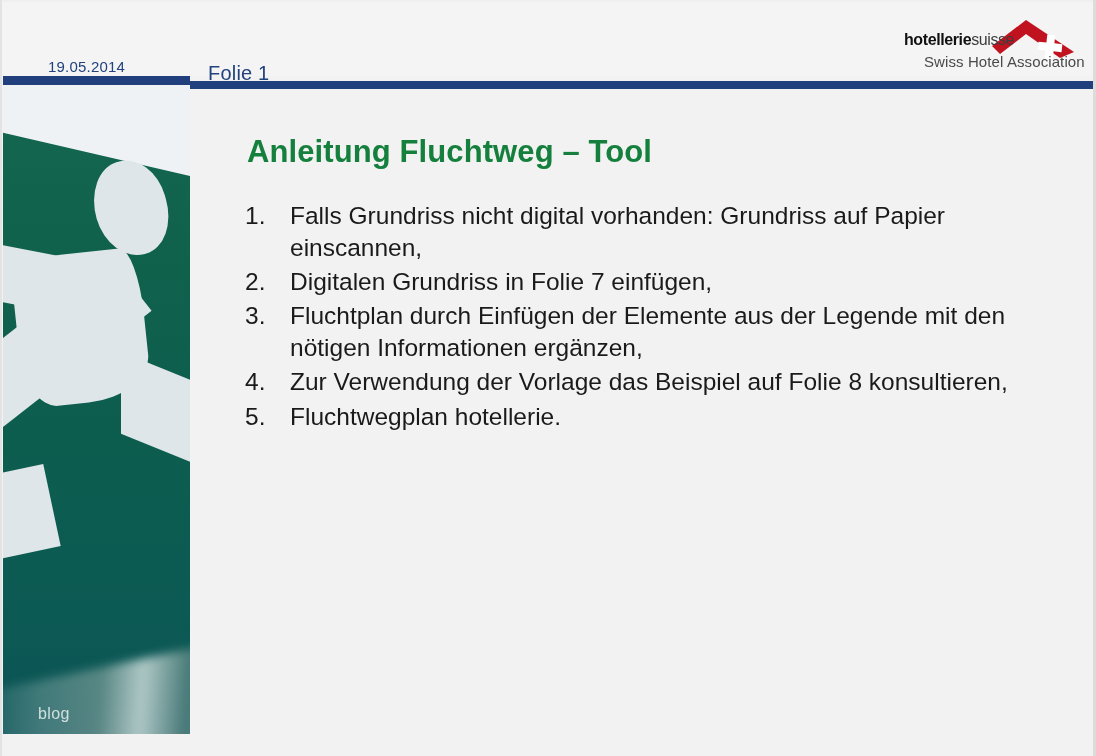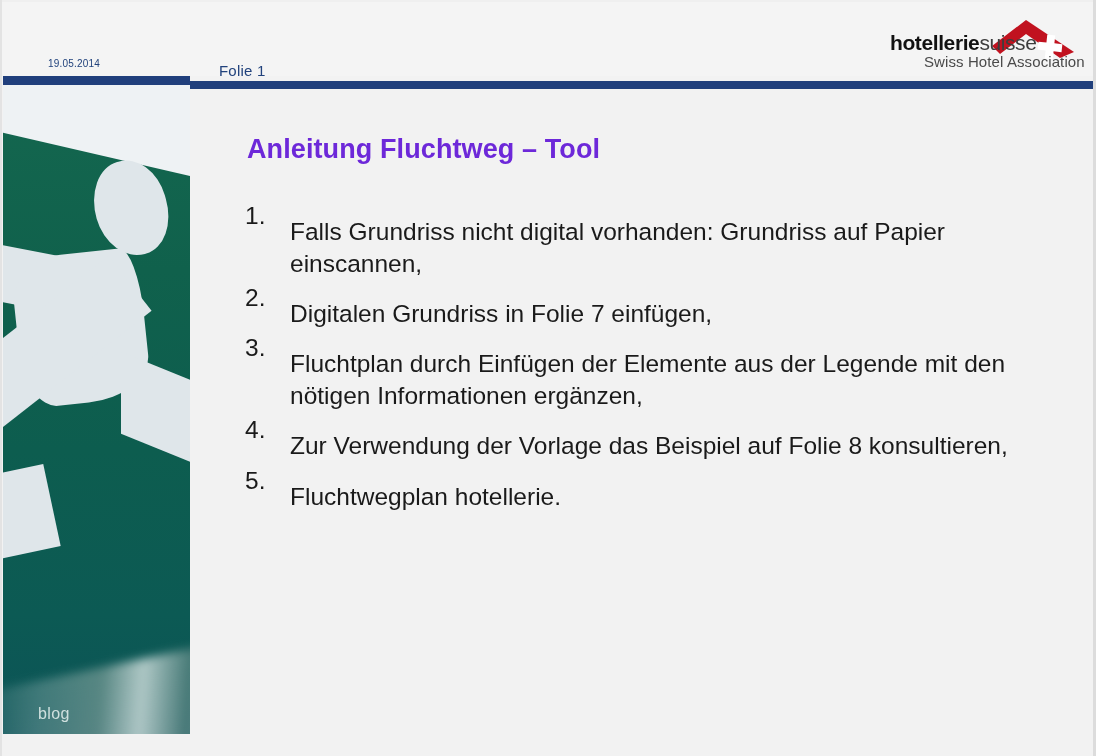--- a/index.html
+++ b/index.html
@@ -48,30 +48,30 @@
     left: 2px; top: 2px;
     width: 1091px; height: 74px;
     background: #f4f4f4;
   }
 
   
   #header-date {
     position: absolute;
     left: 48px;
     top: 58px;
-    font-size: 10px;
+    font-size: 15px;
     color: #21427c;
     letter-spacing: 0.2px;
     white-space: nowrap;
   }
   #header-slide-no {
     position: absolute;
-    left: 219px;
+    left: 208px;
     top: 62px;
-    font-size: 15px;
+    font-size: 20px;
     color: #21427c;
     letter-spacing: 0.2px;
     white-space: nowrap;
   }
 
   
   .rule-left {
     position: absolute;
     left: 3px;
     top: 76px;
@@ -92,23 +92,23 @@
   #logo {
     position: absolute;
     right: 18px;
     top: 10px;
     width: 190px;
     height: 58px;
   }
   #logo svg { display: block; }
   .logo-word {
     position: absolute;
-    left: 2px;
+    left: 16px;
     top: 22px;
-    font-size: 21px;
+    font-size: 16px;
     letter-spacing: -0.4px;
     white-space: nowrap;
     line-height: 1;
   }
   .logo-word .b { font-weight: bold; color: #111111; }
   .logo-word .l { font-weight: normal; color: #3d3d3d; }
   .logo-sub {
     position: absolute;
     left: 36px;
     top: 44px;
@@ -261,23 +261,23 @@
     left: 190px;
     top: 89px;
     width: 903px;
     height: 659px;
     background: #f2f2f2;
   }
   #title {
     position: absolute;
     left: 57px;
     top: 45px;
-    font-size: 27px;
+    font-size: 31px;
     font-weight: bold;
-    color: #6d28d9;
+    color: #15803d;
     letter-spacing: 0.1px;
     white-space: nowrap;
   }
   #bullets {
     position: absolute;
     left: 53px;
     top: 111px;
     width: 810px;
   }
   .bullet {
@@ -289,21 +289,20 @@
     margin-bottom: 2px;
   }
   .bullet-num {
     flex: 0 0 47px;
     text-align: left;
     padding-left: 2px;
     box-sizing: border-box;
   }
   .bullet-text {
     flex: 1 1 auto;
-    margin-top: 16px;
   }
 </style>
 </head>
 <body>
 
 <div id="slide">
 
   <div class="page-border-top"></div>
   <div class="page-white-top"></div>
   <div class="page-border-left"></div>

